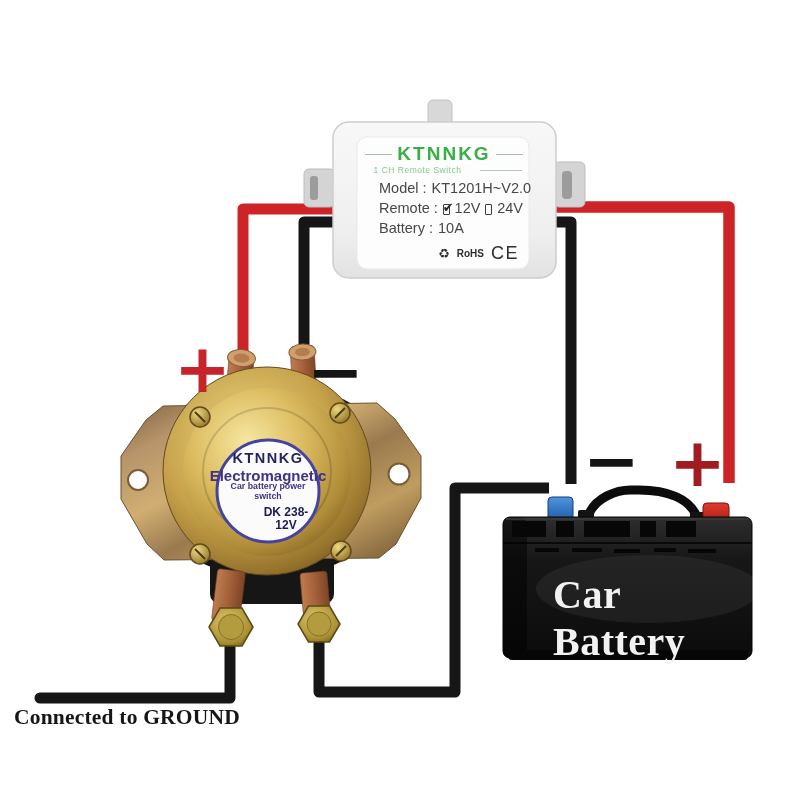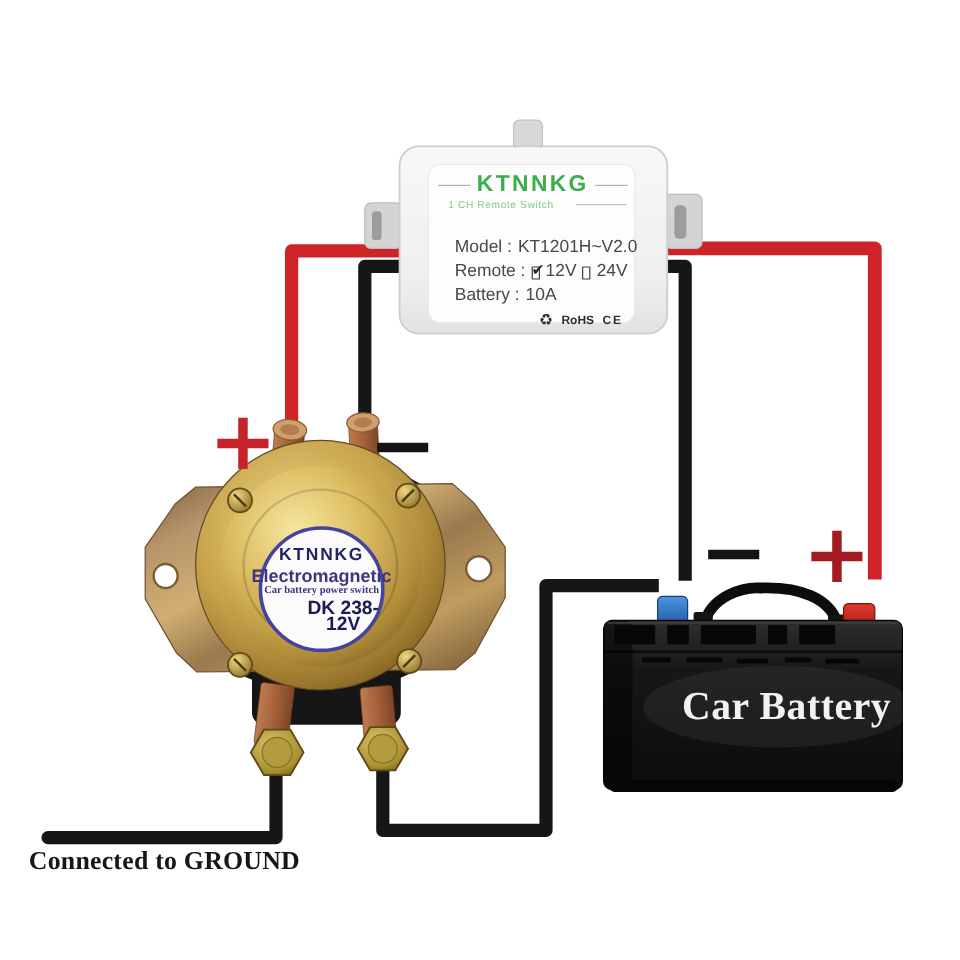--- a/index.html
+++ b/index.html
@@ -7,44 +7,44 @@
          font-family:"Liberation Sans",sans-serif;border-radius:13px;}
   #wiring-svg{position:absolute;left:0;top:0;z-index:1;}
   .overlay{position:absolute;z-index:2;}
 
   
   .module-label{left:357px;top:137px;width:172px;height:132px;display:flex;flex-direction:column;
                 box-sizing:border-box;padding:7px 6px 0 22px;color:#474747;}
   .logo-row{display:flex;align-items:center;justify-content:center;gap:5px;margin-left:-14px;}
   .logo-rule{height:1px;background:#a8bba8;width:30px;}
   .brand-green{color:#3aae47;font-weight:bold;font-size:19px;letter-spacing:2px;line-height:20px;}
-  .subtitle-row{display:flex;align-items:center;justify-content:center;gap:19px;margin:1px 0 23px -6px;}
+  .subtitle-row{display:flex;align-items:center;justify-content:center;gap:19px;margin:1px 0 5px -6px;}
   .subtitle-green{color:#86c98b;font-size:8.5px;letter-spacing:.5px;line-height:10px;}
   .subtitle-rule{height:1px;background:#b5c7b5;width:42px;}
   .spec-row{font-size:14.5px;line-height:17px;margin-bottom:3px;display:flex;align-items:center;gap:5px;white-space:nowrap;text-align:right;}
   .cbx{display:inline-block;position:relative;width:11px;height:11px;border:1.6px solid #3d3d3d;
        border-radius:1px;box-sizing:border-box;top:1px;}
   .cbx .check{position:absolute;left:-1px;top:-6px;font-size:13px;color:#252525;font-family:"DejaVu Sans",sans-serif;}
   .cert-row{display:flex;align-items:center;justify-content:flex-end;gap:7px;margin:3px 4px 0 0;color:#2e2e2e;}
   .recycle{font-size:13px;line-height:13px;font-family:"DejaVu Sans",sans-serif;}
   .rohs{font-size:10px;font-weight:bold;}
-  .ce{font-size:10px;letter-spacing:1.5px;font-weight:bold;}
+  .ce{font-size:18px;letter-spacing:1.5px;}
 
   
   .switch-label{left:217px;top:440px;width:102px;height:102px;border-radius:50%;
                 display:flex;flex-direction:column;align-items:center;justify-content:center;text-align:center;}
   .sw-brand{color:#23235f;font-weight:bold;font-size:14.5px;letter-spacing:1.5px;line-height:16px;}
   .sw-line1{color:#3f3382;font-size:15px;line-height:11px;margin-top:4px;font-weight:bold;}
-  .sw-line2{color:#3f3382;font-size:8.8px;line-height:10px;font-weight:bold;font-family:Liberation Serif, serif;}
-  .sw-model{color:#1b1b55;font-weight:bold;font-size:16px;line-height:13px;margin-top:5px;padding-left:36px;}
-
-  
-  .battery-label{left:553px;top:571px;width:205px;text-align:center;color:#f2f2f2;
-                 font-family:"Liberation Serif",serif;font-weight:bold;font-size:33px;letter-spacing:.5px;}
-  .ground-label{left:24px;top:705px;width:270px;color:#161616;
+  .sw-line2{color:#3f3382;font-size:8.8px;line-height:10px;font-weight:bold;}
+  .sw-model{color:#1b1b55;font-weight:bold;font-size:12px;line-height:13px;margin-top:5px;padding-left:36px;}
+
+  
+  .battery-label{left:553px;top:571px;width:205px;text-align:left;color:#f2f2f2;
+                 font-family:"Liberation Serif",serif;font-weight:bold;font-size:40px;letter-spacing:.5px;}
+  .ground-label{left:14px;top:705px;width:270px;color:#161616;
                 font-family:"Liberation Serif",serif;font-weight:bold;font-size:21.5px;letter-spacing:.2px;}
 
   
   .sym{width:56px;height:72px;text-align:center;line-height:72px;font-size:68px;font-weight:bold;
        font-family:"DejaVu Sans",sans-serif;}
   .sym-plus-switch{left:174px;top:333px;color:#c6232b;}
   .sym-minus-switch{left:307px;top:336px;color:#141414;}
   .sym-minus-batt{left:583px;top:425px;color:#141414;}
   .sym-plus-batt{left:669px;top:427px;color:#a21b20;}
 </style>

